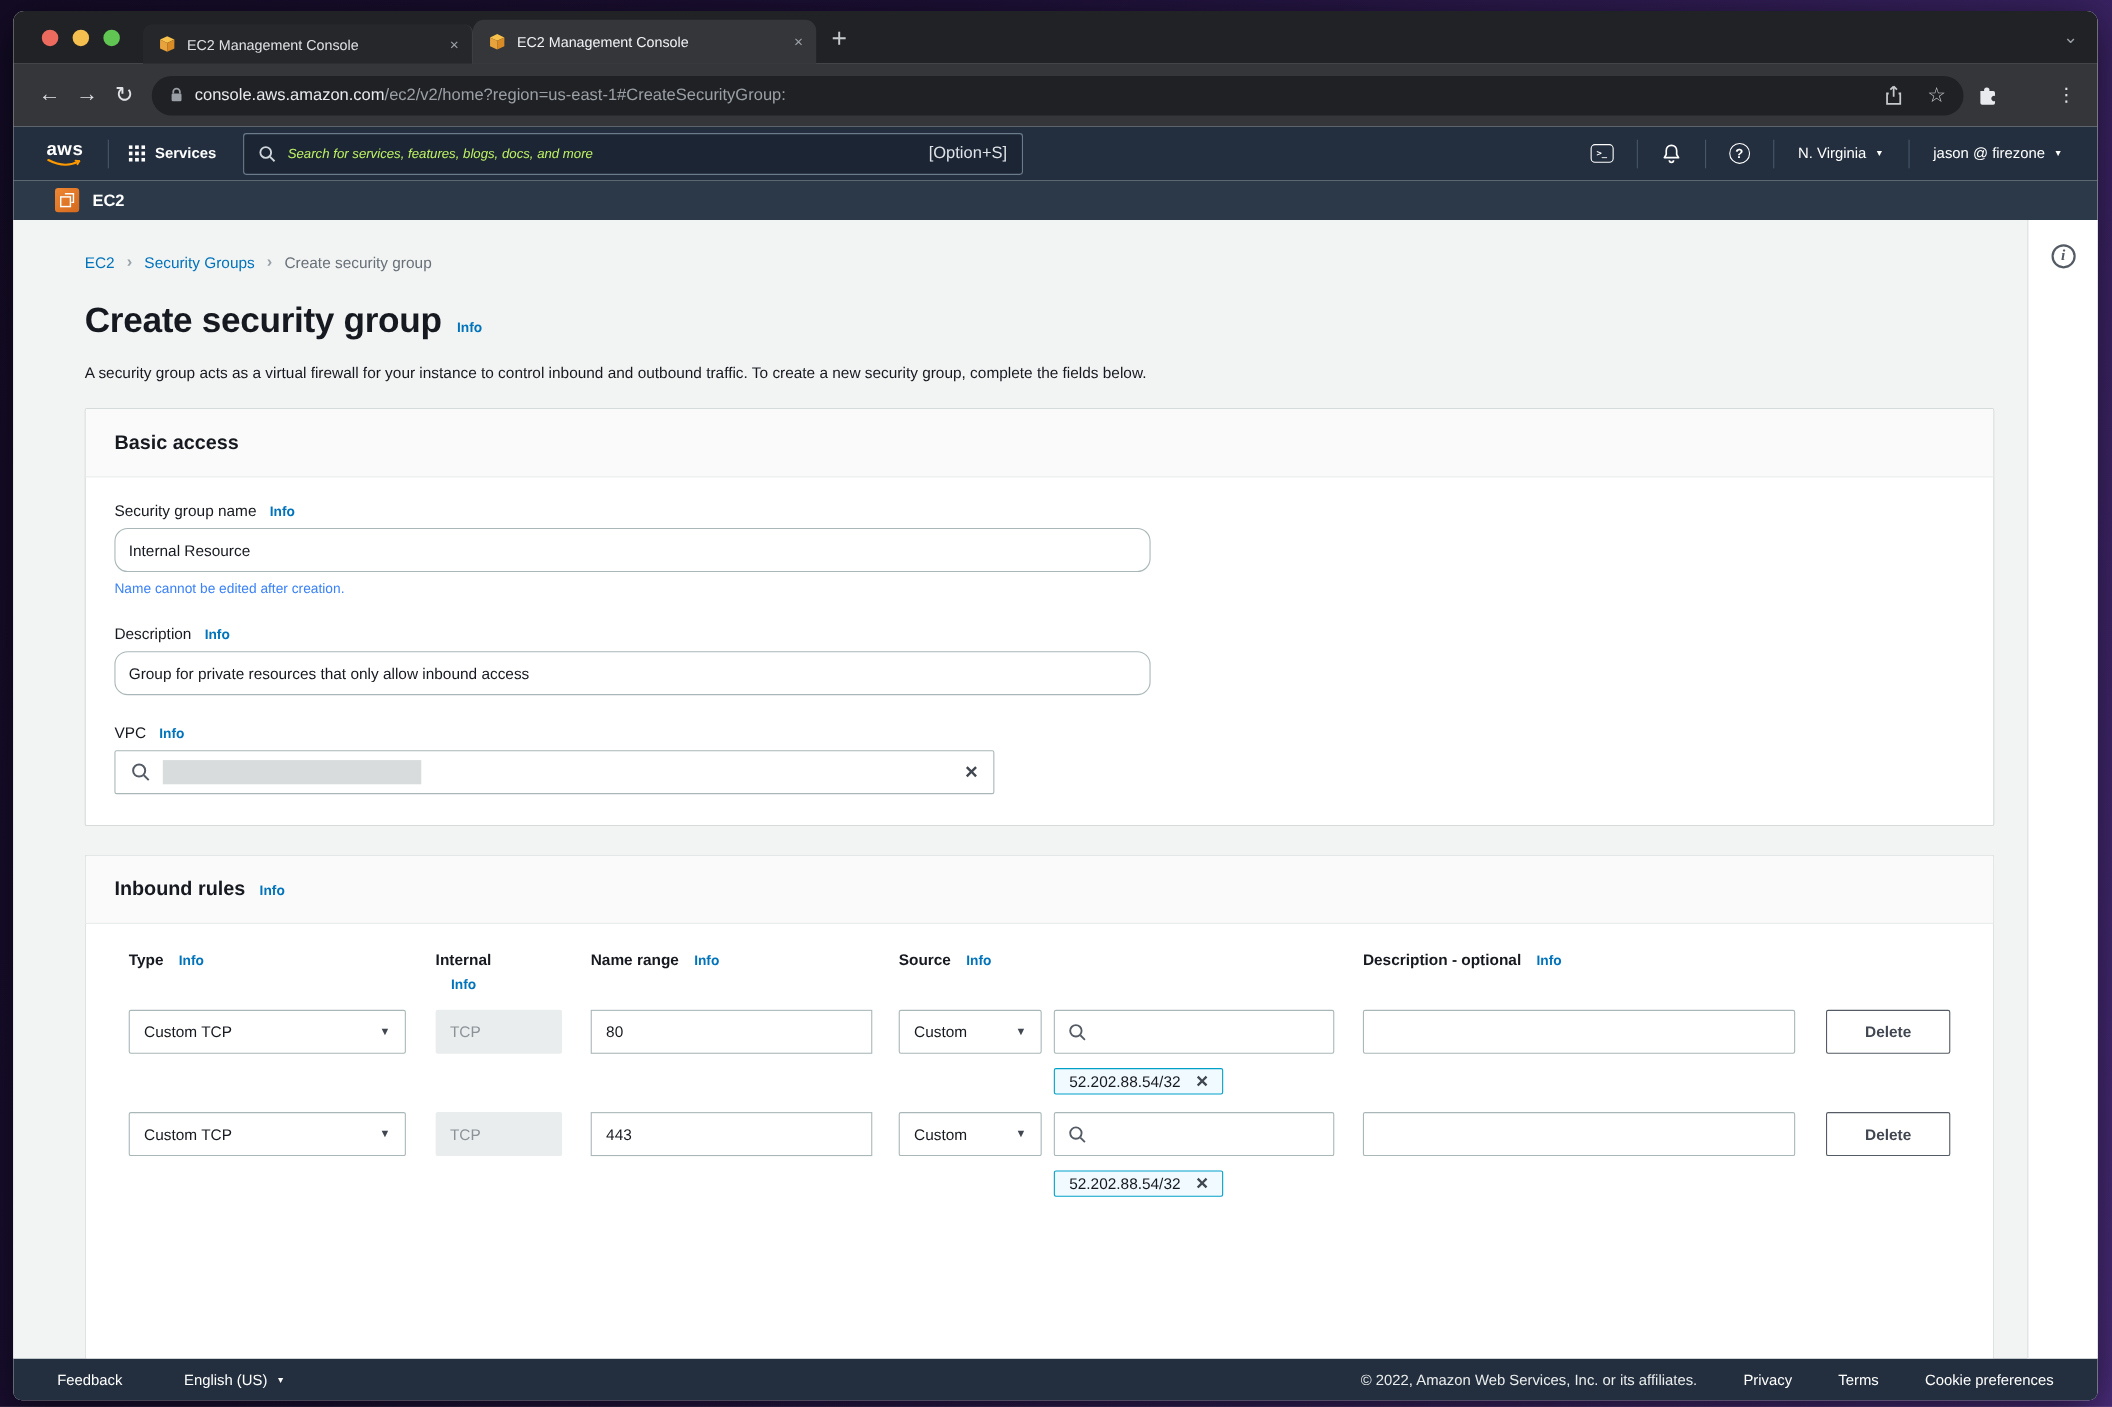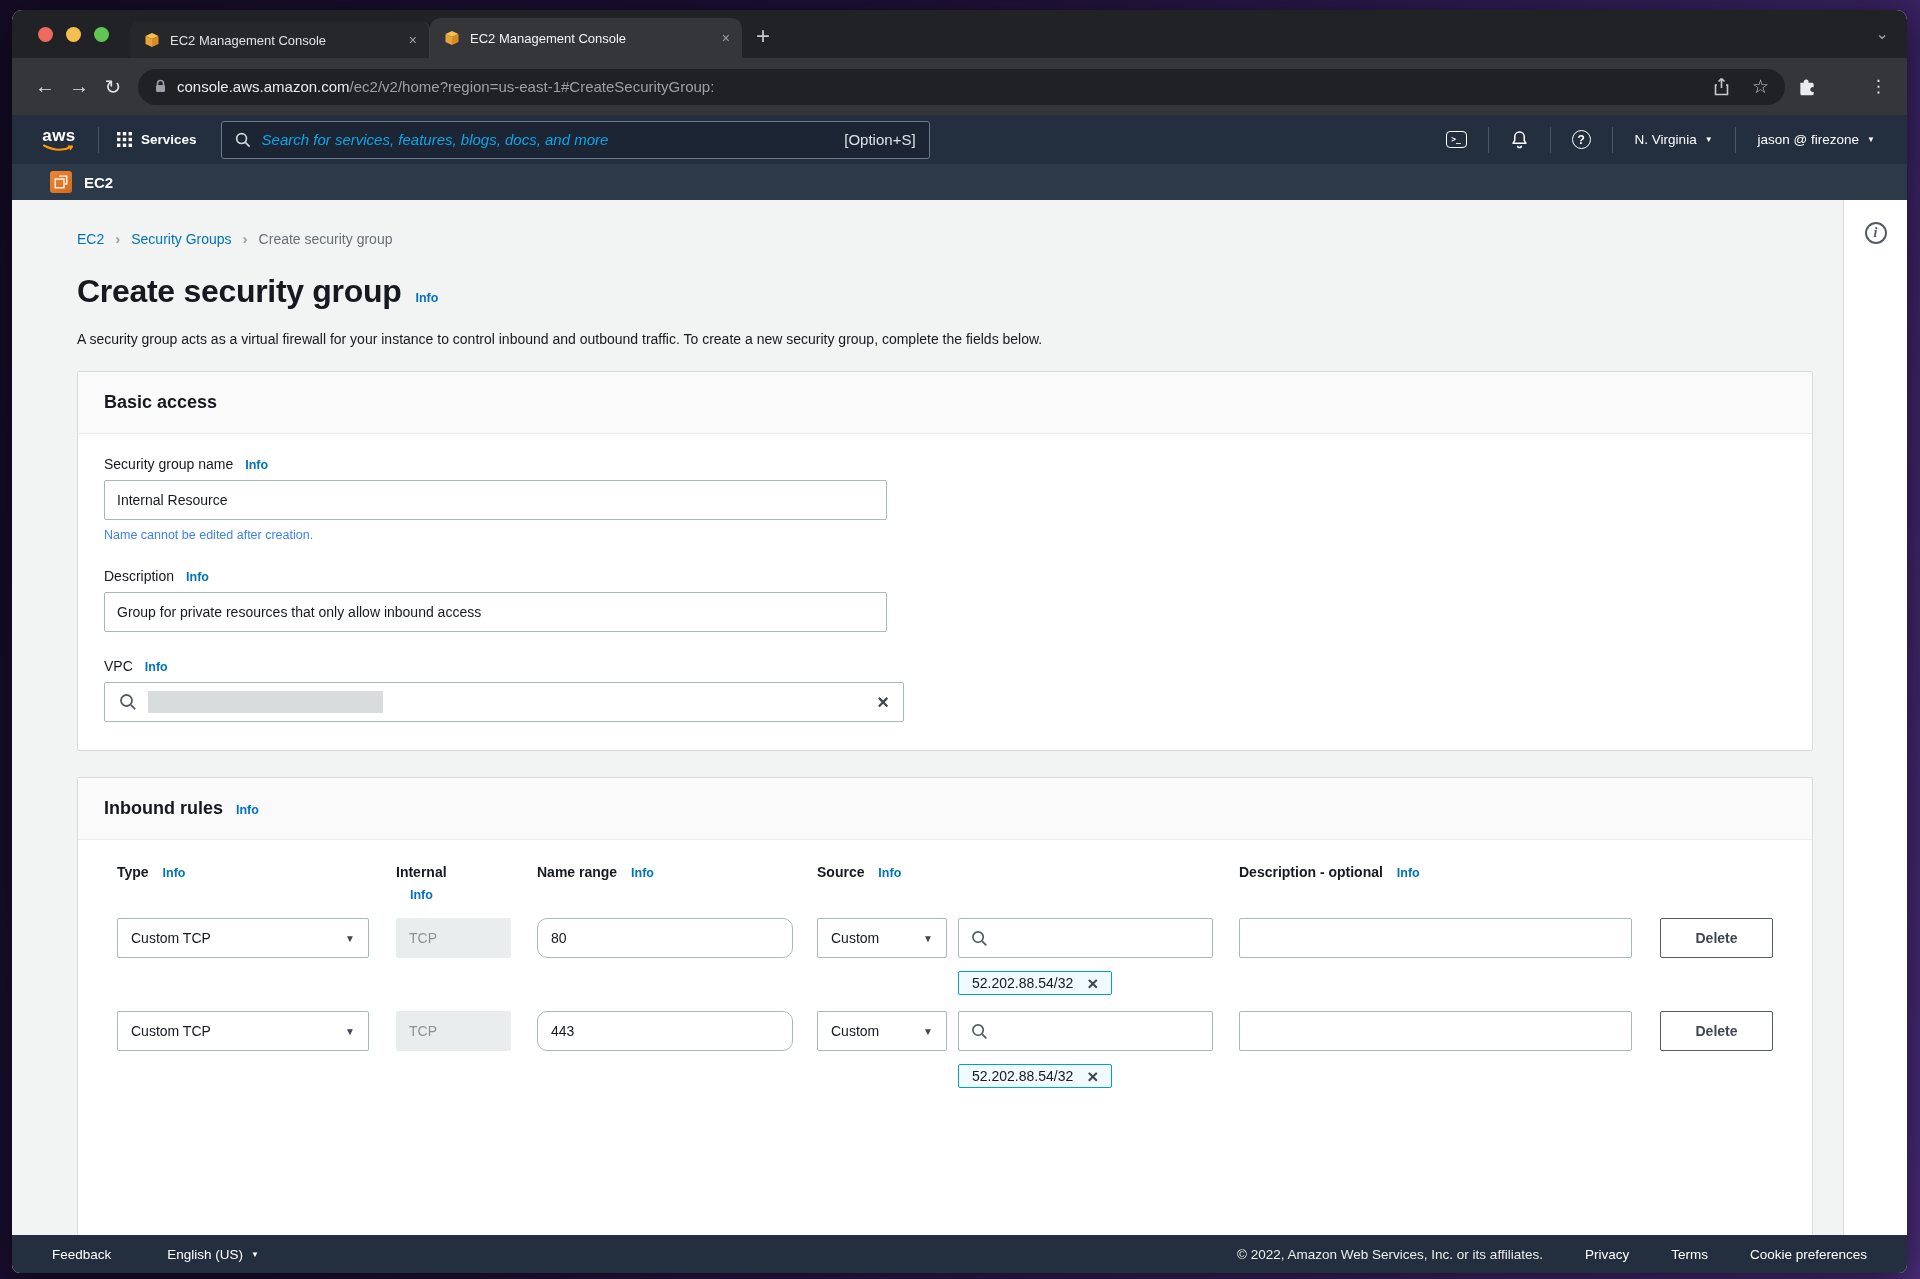--- a/index.html
+++ b/index.html
@@ -40,21 +40,21 @@
   .kebab { color:#dfe1e5; font-size:17px; letter-spacing:0; padding:0 4px; }
 
   
   .awsnav { height:49px; background:#232f3e; display:flex; align-items:center; padding:0 16px; color:#fff; flex:none; }
   .awslogo { display:flex; flex-direction:column; align-items:center; margin:0 16px 0 14px; }
   .awslogo-text { font-weight:700; font-size:17px; letter-spacing:.5px; line-height:1; color:#fff; }
   .nav-divider { width:1px; height:26px; background:#46576b; margin:0 6px; }
   .services { display:flex; align-items:flex-start; gap:9px; padding:0 12px; font-size:13.5px; font-weight:700; }
   .awssearch { width:709px; height:38px; margin-left:12px; background:#1b2533; border:1px solid #6b7b8c;
     border-radius:3px; display:flex; align-items:center; padding:0 13px; gap:11px; }
-  .awssearch .ph { font-style:italic; color:#0ea5e9; font-size:15px; }
+  .awssearch .ph { font-style:italic; color:#bef264; font-size:12px; }
   .awssearch .shortcut { margin-left:auto; color:#dfe3e8; font-size:15px; }
   .navright { margin-left:auto; display:flex; align-items:center; }
   .navicon { padding:0 15px; display:grid; place-items:center; }
   .term-box { width:21px; height:17px; border:1.6px solid #fff; border-radius:4px; display:grid; place-items:center;
     font-family:"DejaVu Sans Mono",monospace; font-size:8px; font-weight:700; color:#fff; }
   .help-circle { width:19px; height:19px; border:1.7px solid #fff; border-radius:50%; display:grid; place-items:center;
     font-size:12px; font-weight:700; color:#fff; }
   .nav-text { display:flex; align-items:center; gap:8px; font-size:13.5px; padding:0 16px; white-space:nowrap; }
   .caret-sm { font-size:8px; color:#fff; }
 
@@ -83,21 +83,21 @@
 
   .card { background:#fff; border:1px solid #d5dbdb; border-radius:2px; width:1736px; }
   .card.basic { margin-top:24px; }
   .card.rules { margin-top:26px; flex:1; border-bottom:none; }
   .cardheader { background:#fafafa; border-bottom:1px solid #eaeded; padding:20px 26px; display:flex; align-items:baseline; gap:13px; }
   .cardtitle { font-size:18px; font-weight:700; color:#16191f; }
   .cardbody { padding:22px 26px 28px; }
 
   .fieldgroup + .fieldgroup { margin-top:26px; }
   .fieldlabel { display:flex; align-items:baseline; gap:12px; font-size:14px; color:#16191f; }
-  .textinput { width:783px; height:40px; border:1px solid #aab7b8; border-radius:2px; margin-top:8px;
+  .textinput { width:942px; height:40px; border:1px solid #aab7b8; border-radius:12px; margin-top:8px;
     font-size:14px; color:#16191f; padding:0 12px; background:#fff; outline:none; display:block; font-family:inherit; }
   .helptext { margin-top:8px; font-size:12.5px; color:#3b82f6; }
   .vpc-select { width:800px; height:40px; border:1px solid #aab7b8; border-radius:2px; margin-top:8px;
     display:flex; align-items:center; padding:0 14px; background:#fff; }
   .redacted { width:235px; height:22px; background:#d9dcdd; margin-left:11px; }
   .clear-x { margin-left:auto; color:#414750; font-size:20px; font-weight:700; line-height:1; }
 
   
   .rulesbody { padding:24px 24px 24px 39px; }
   .colheads { display:flex; align-items:flex-start; }
@@ -106,21 +106,21 @@
   .c-type{width:252px;} .c-proto{width:115px;margin-left:27px;} .c-proto .info-link{display:block;margin:8px 0 0 14px;}
   .c-port{width:256px;margin-left:26px;} .c-src{width:130px;margin-left:24px;} .c-desc{width:393px;margin-left:292px;}
 
   .rulerow { display:flex; align-items:flex-start; margin-top:16px; }
   .sel { height:40px; border:1px solid #aab7b8; border-radius:2px; background:#fff; display:flex; align-items:center;
     padding:0 13px; font-size:14px; color:#16191f; }
   .sel .caret { margin-left:auto; font-size:10px; color:#414750; }
   .w-type{width:252px;}
   .proto-disabled { width:115px; height:40px; margin-left:27px; background:#eaeded; border-radius:2px;
     display:flex; align-items:center; padding:0 13px; font-size:14px; color:#8b9398; }
-  .port-input { width:256px; height:40px; margin-left:26px; border:1px solid #aab7b8; border-radius:10px;
+  .port-input { width:256px; height:40px; margin-left:26px; border:1px solid #aab7b8; border-radius:0;
     padding:0 13px; font-size:14px; color:#16191f; outline:none; font-family:inherit; }
   .w-src{width:130px; margin-left:24px;}
   .src-search { width:255px; height:40px; margin-left:11px; border:1px solid #aab7b8; border-radius:2px;
     background:#fff; display:flex; align-items:center; padding:0 12px; }
   .desc-input { width:393px; height:40px; margin-left:26px; border:1px solid #aab7b8; border-radius:2px;
     padding:0 13px; font-size:14px; outline:none; font-family:inherit; }
   .delete-btn { width:113px; height:40px; margin-left:28px; background:#fff; border:1px solid #545b64;
     border-radius:2px; display:grid; place-items:center; font-size:14px; font-weight:700; color:#414750; }
   .tagrow { margin:13px 0 10px 841px; }
   .tag { display:inline-flex; align-items:center; gap:14px; height:24px; padding:0 13px;

